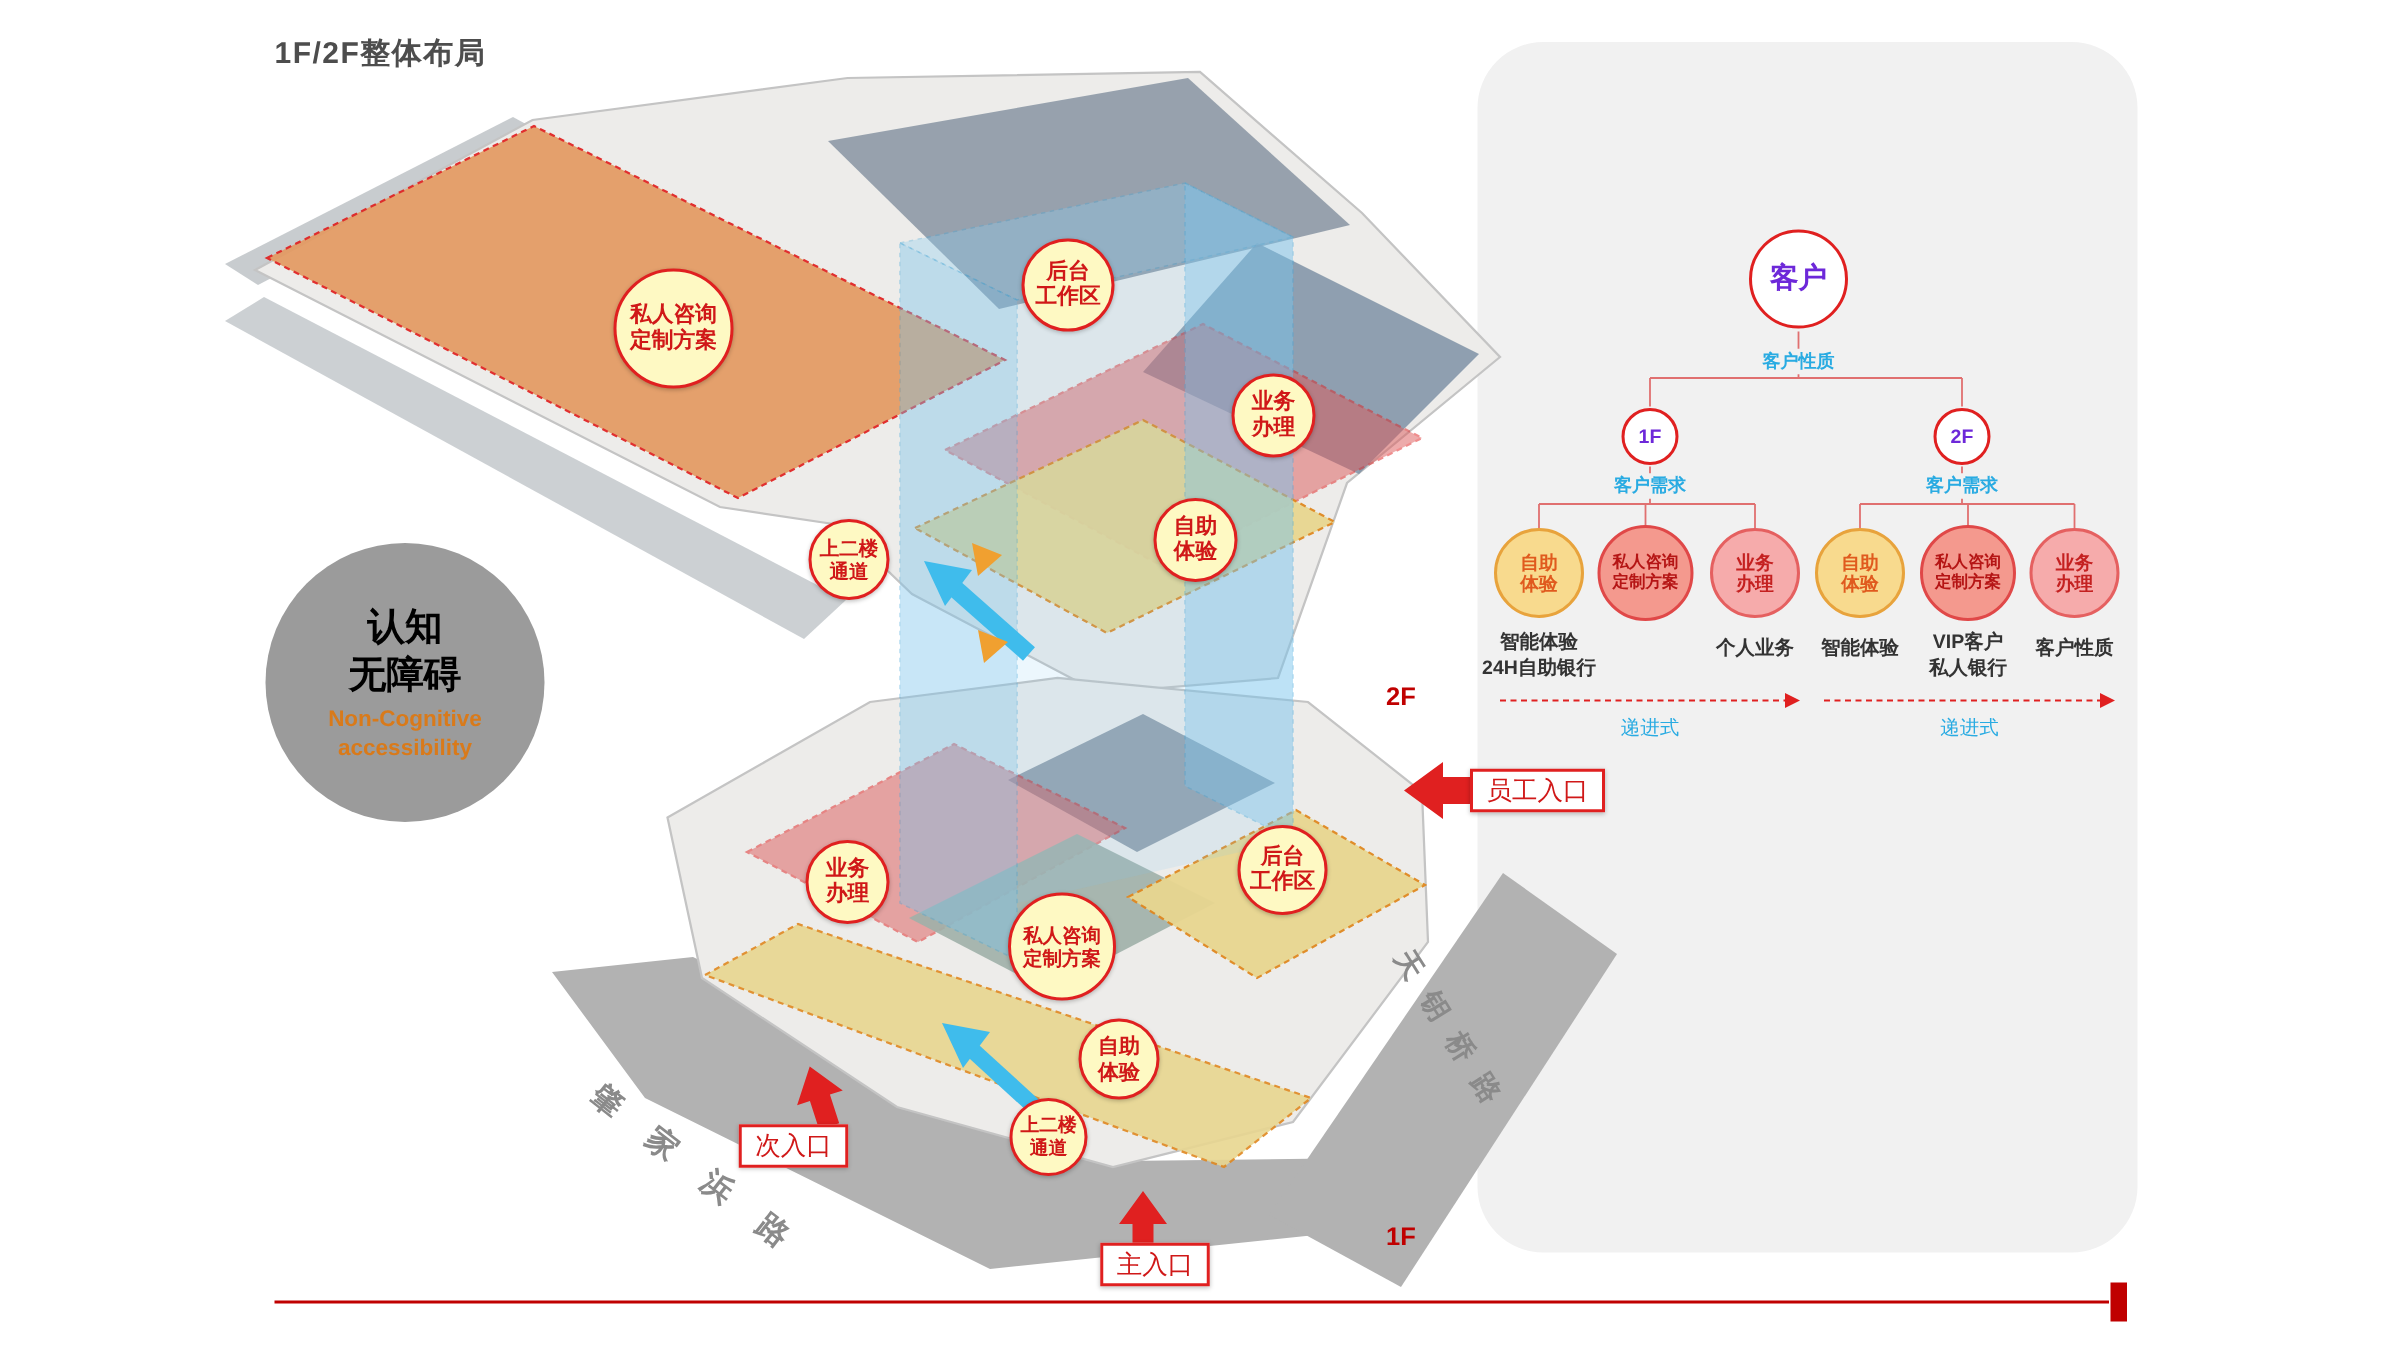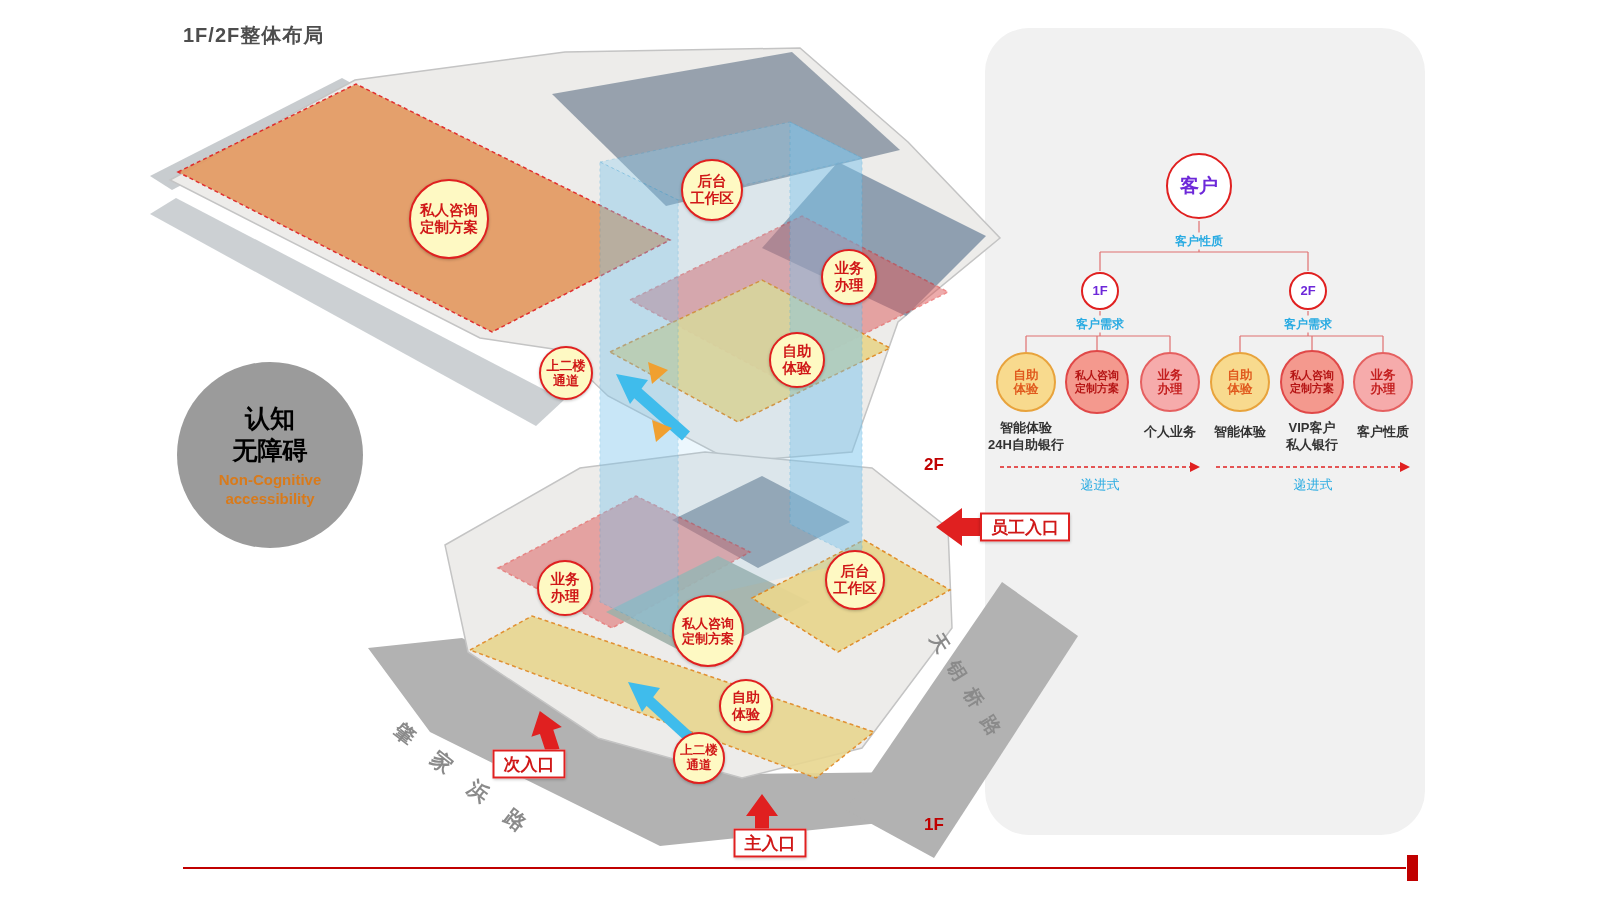--- a/index.html
+++ b/index.html
@@ -26,21 +26,21 @@
     border:2px solid #e02020; background:#fef9c3; border-radius:50%;
     color:#d01818; font-weight:bold;
     display:flex; align-items:center; justify-content:center;
     text-align:center; white-space:pre-line; line-height:1.18;
     transform:translate(-50%,-50%);
     box-shadow:0 1px 3px rgba(0,0,0,0.25);
   }
 
   .entrance {
     transform:translate(-50%,-50%); background:#ffffff;
-    border:2px solid #e02020; color:#d01818; font-weight:bold;
+    border:2px solid #e02020; color:#d01818; font-weight:normal;
     font-size:17px; padding:1px 9px; white-space:nowrap;
     box-shadow:0 1px 3px rgba(0,0,0,0.25);
   }
 
   .floor-tag {
     transform:translate(-50%,-50%); color:#c00000;
     font-weight:bold; font-size:17px;
   }
 
   .street {

